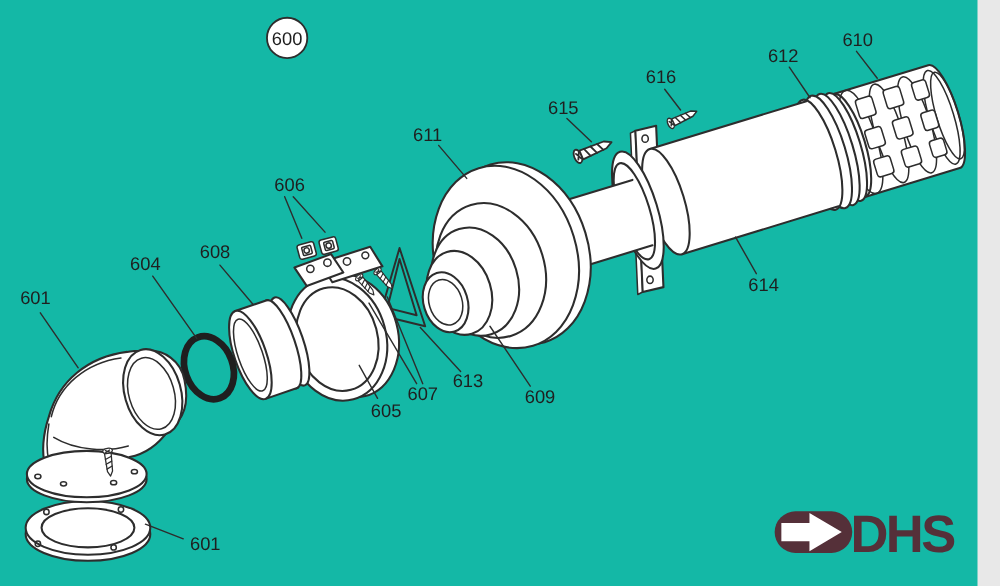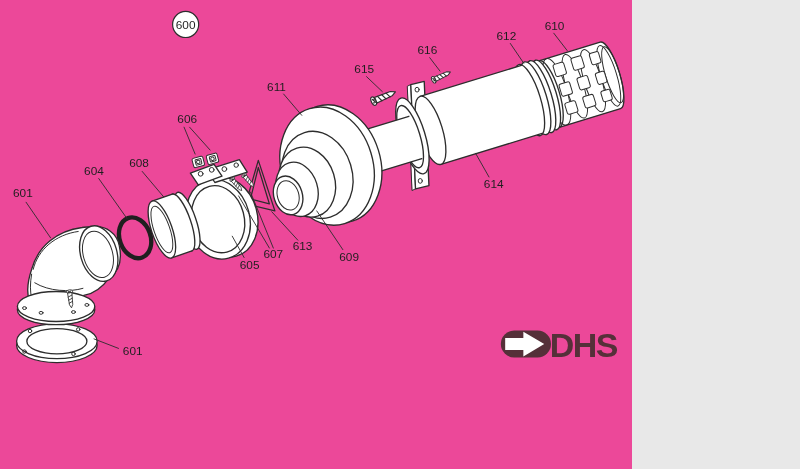--- a/index.html
+++ b/index.html
@@ -1,18 +1,18 @@
 <!DOCTYPE html>
 <html><head>
 <meta charset="utf-8">
 <style>
   html,body{margin:0;padding:0;background:#e8e8e8;}
   .page{
-    width:632px;height:469px;position:relative;overflow:hidden;
-    background:#ec4899;font-family:"Liberation Sans",sans-serif;
+    width:782px;height:469px;position:relative;overflow:hidden;
+    background:#14b8a6;font-family:"Liberation Sans",sans-serif;
   }
   svg{position:absolute;inset:0;display:block;}
   .art{stroke:#2d2d2d;fill:none;stroke-width:1.7;stroke-linecap:round;stroke-linejoin:round;}
   .thin{stroke-width:1.25;}
   .leader{stroke-width:1.15;}
   .wf{fill:#ffffff;}
   .lbl{font-family:"Liberation Sans",sans-serif;font-size:15px;fill:#1f1f1f;
        text-anchor:middle;stroke:none;}
   .logo-text{font-family:"Liberation Sans",sans-serif;font-size:43px;font-weight:bold;
        letter-spacing:-2px;stroke:none;}

